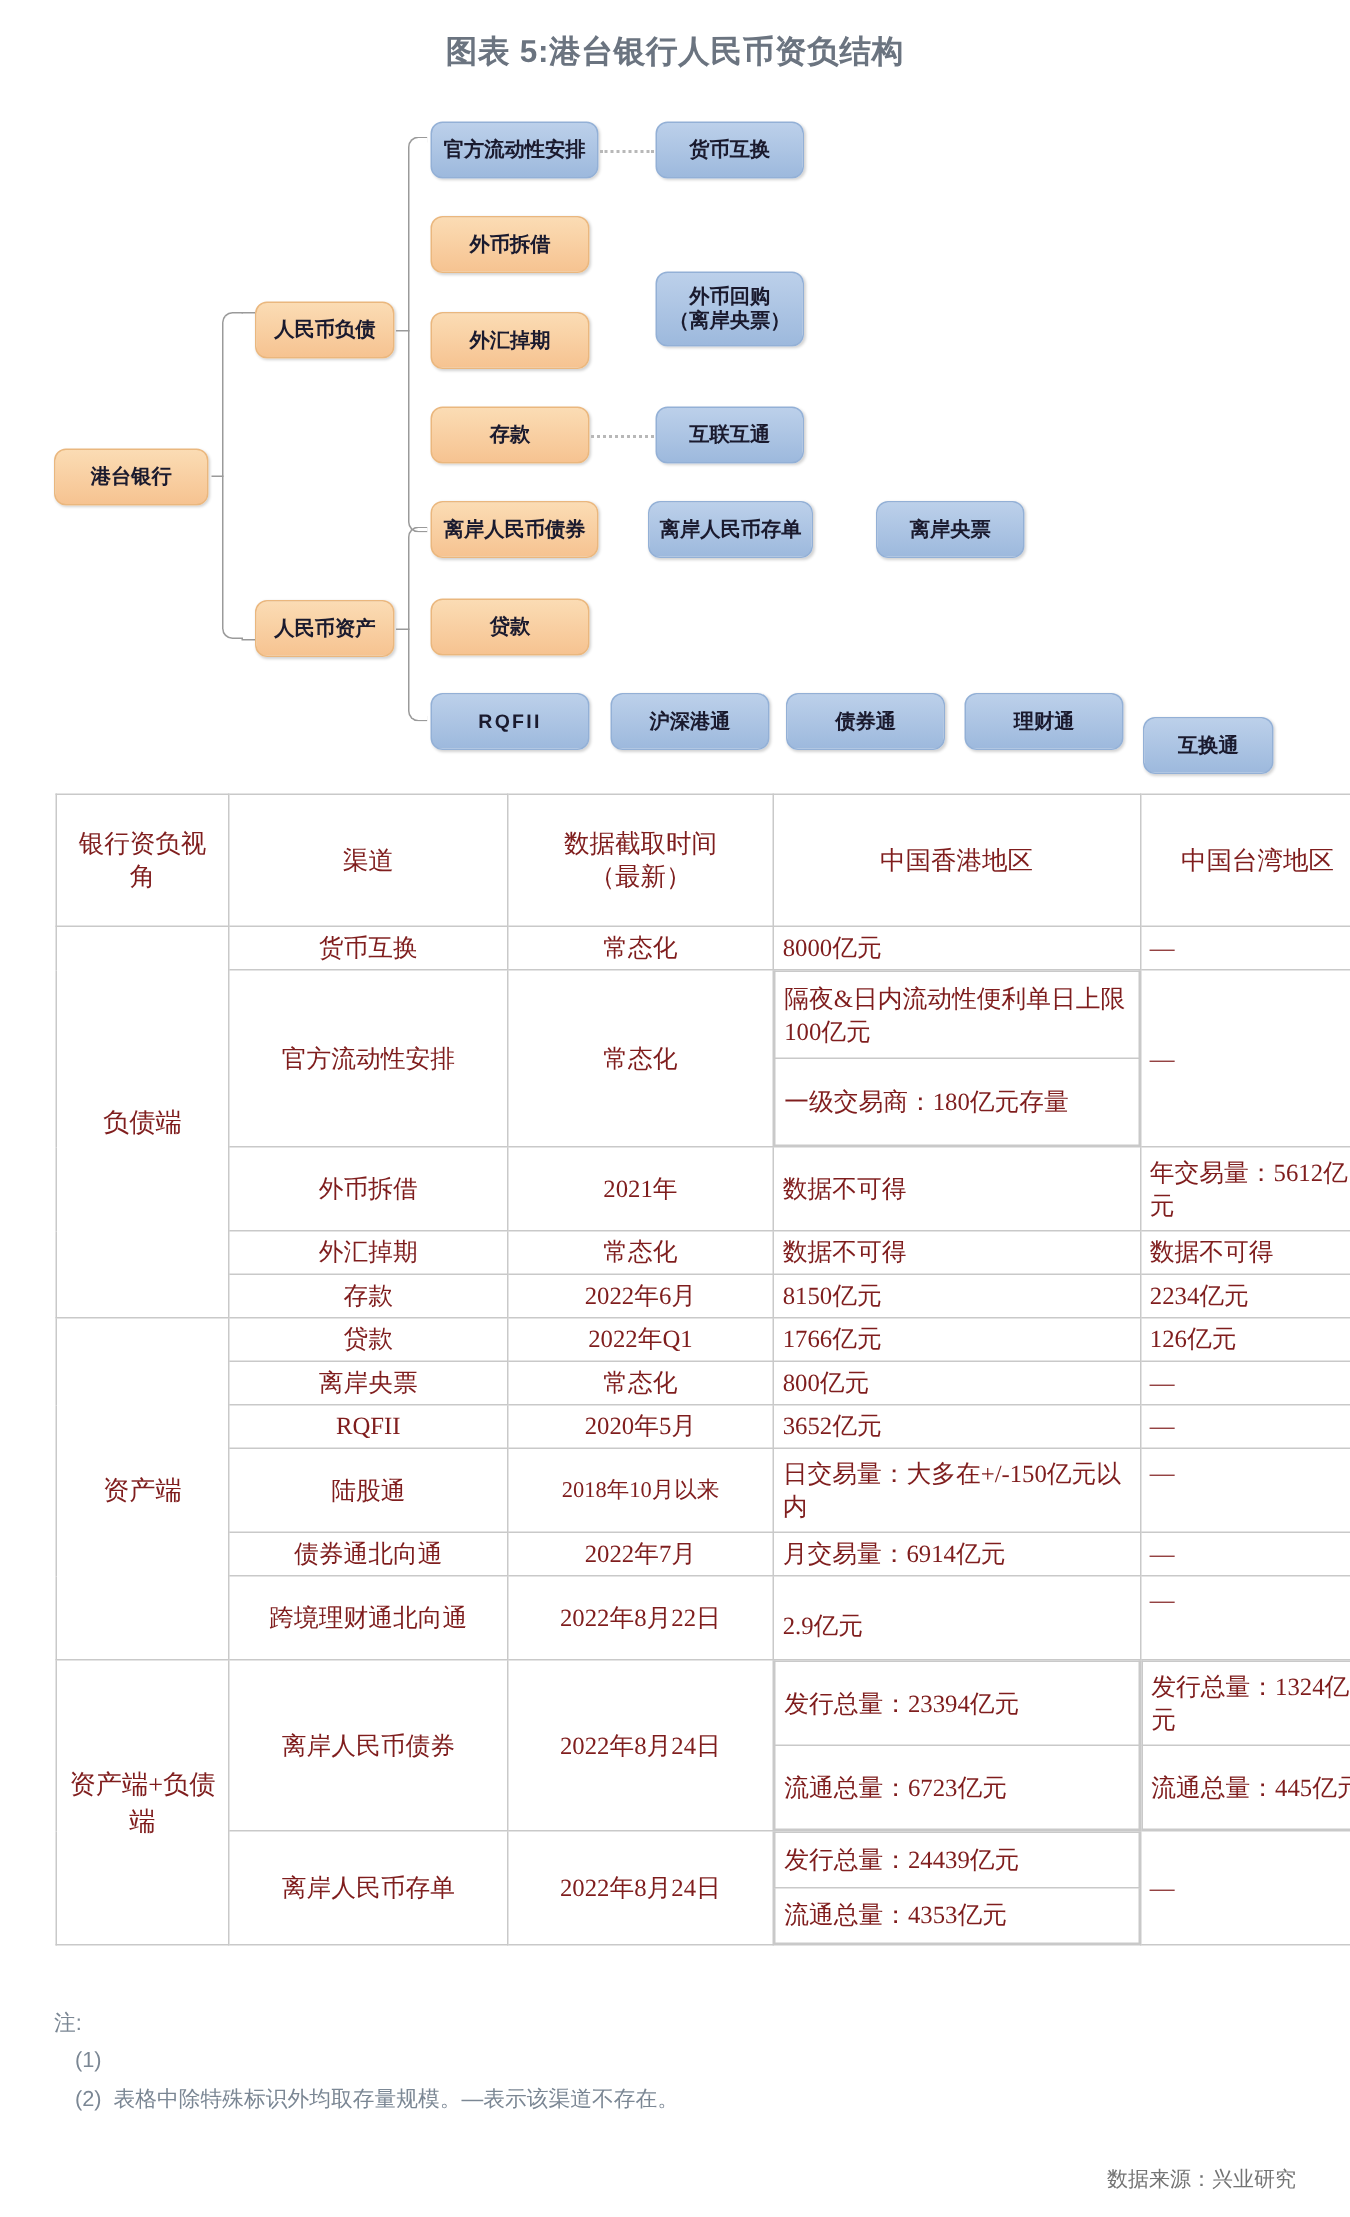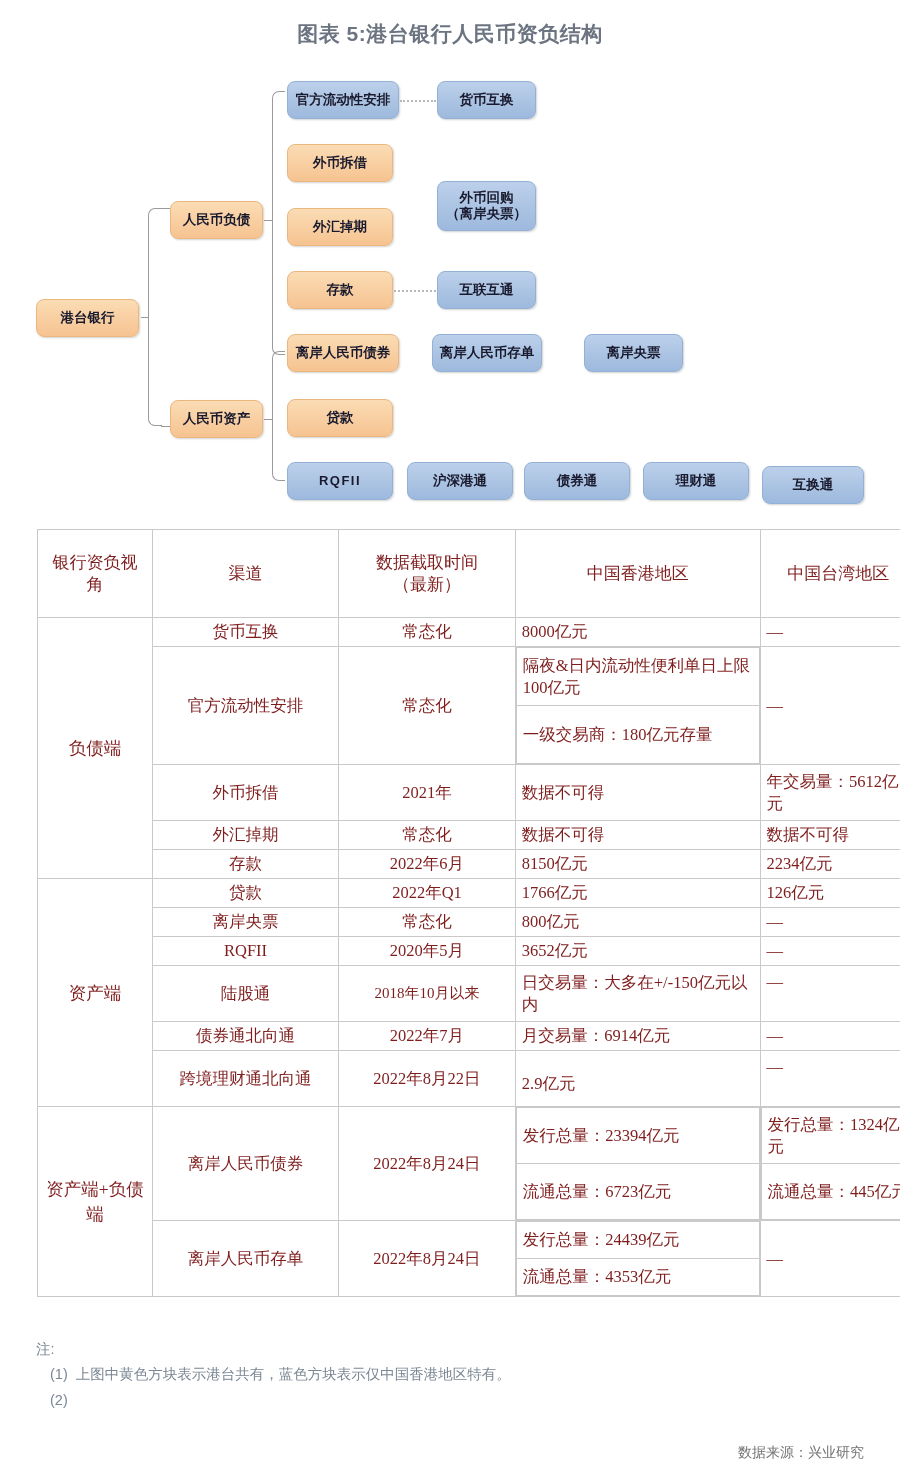--- a/index.html
+++ b/index.html
@@ -180,21 +180,21 @@
 
   <div class="node blue" style="left:407px; top:392px; width:106px; height:38px;">
     <span>沪深港通</span>
   </div>
   <div class="node blue" style="left:524px; top:392px; width:106px; height:38px;">
     <span>债券通</span>
   </div>
   <div class="node blue" style="left:643px; top:392px; width:106px; height:38px;">
     <span>理财通</span>
   </div>
-  <div class="node blue" style="left:762px; top:396px; width:102px; height:38px;">
+  <div class="node blue" style="left:762px; top:408px; width:87px; height:38px;">
     <span>互换通</span>
   </div>
 </div>
 
 <table id="data-table">
   <colgroup>
     <col style="width:108px">
       <col style="width:175px">
       <col style="width:166px">
     <col style="width:230px">
@@ -339,20 +339,20 @@
       </td>
       <td class="l">—</td>
     </tr>
   </tbody>
 </table>
 
 <div id="notes">
   <div>注:</div>
   <div class="note-row">
     <span>(1)</span>
-    <span>上图中黄色方块表示港台共有，蓝色方块表示仅中国香港地区特有。</span>
   </div>
   <div class="note-row">
     <span>(2)</span>
+    <span>表格中除特殊标识外均取存量规模。—表示该渠道不存在。</span>
   </div>
 </div>
 
 <div id="source">数据来源：兴业研究</div>
 
 </body></html>

